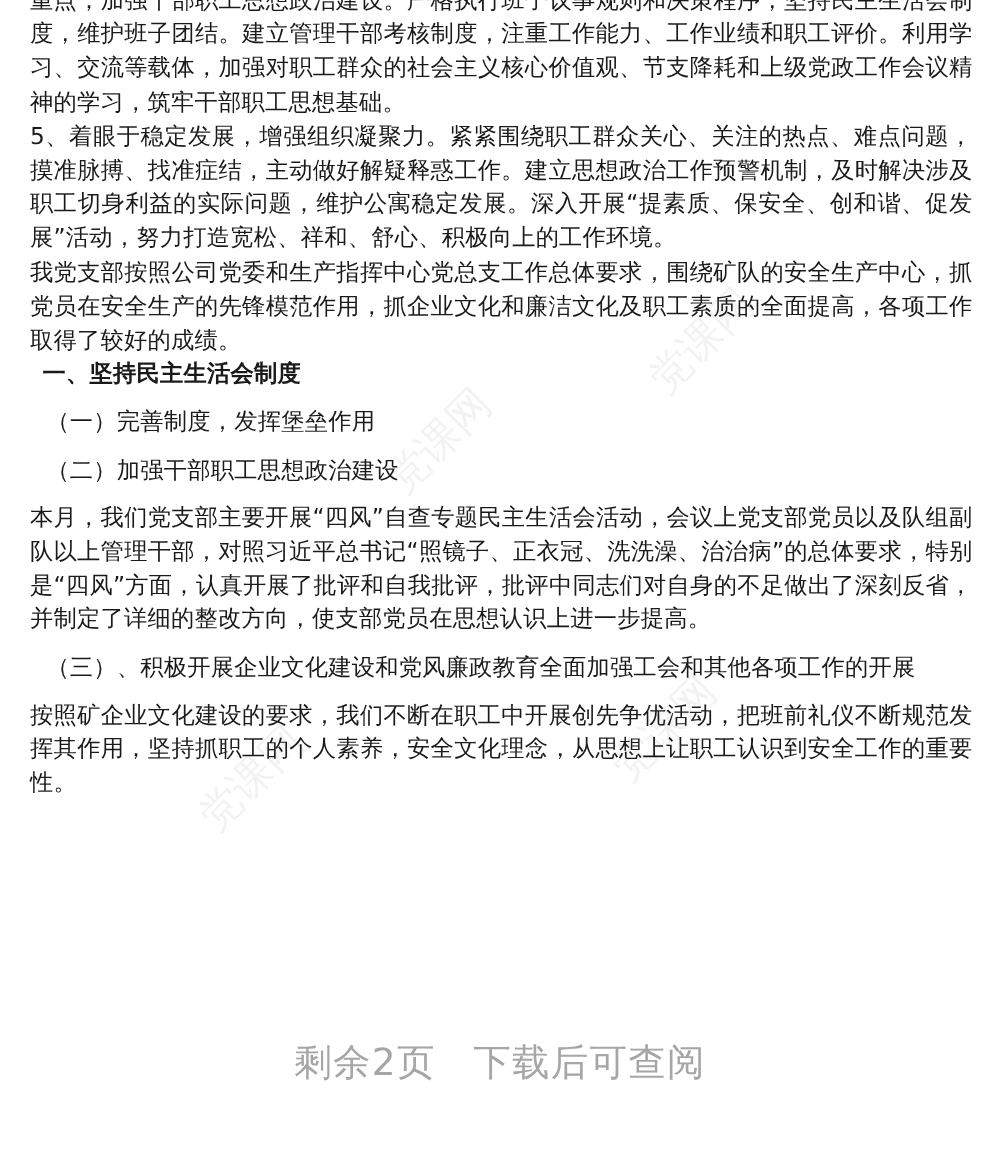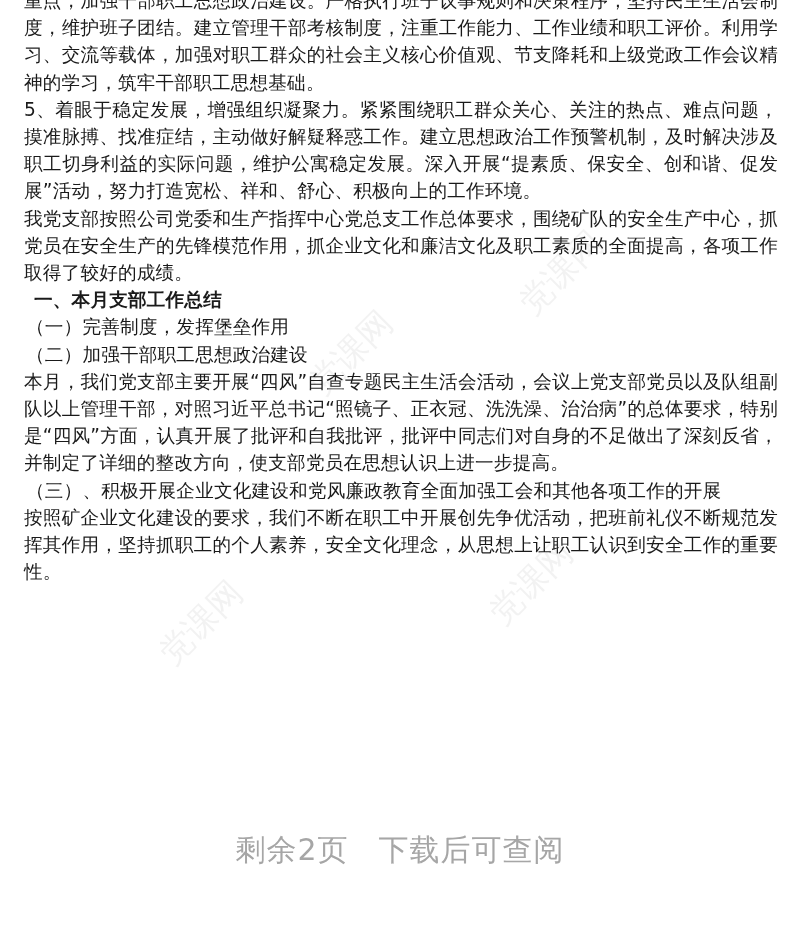--- a/index.html
+++ b/index.html
@@ -2,34 +2,34 @@
 <html><head>
 <meta charset="utf-8">
 <style>
   html, body { margin: 0; padding: 0; background: #ffffff; }
   body { width: 800px; height: 930px; overflow: hidden; position: relative;
          font-family: "DejaVu Sans", "Liberation Sans", sans-serif; color: #1a1a1a; }
   .page { position: absolute; left: 0; top: -13px; width: 800px; }
   .content { position: relative; padding: 0 22px 0 24px; font-size: 18.6px; line-height: 27.2px; letter-spacing: 0.2px; text-align: justify; }
   .para { margin: 0; }
   .heading { margin: 0; font-weight: bold; padding-left: 10px; }
-  .subheading { margin: 0; padding-left: 2px; }
+  .subheading { margin: 11px; padding-left: 2px; }
   .watermark { position: absolute; color: rgba(0,0,0,0.05); font-size: 34px; transform: rotate(-45deg); white-space: nowrap; pointer-events: none; }
   .footer { position: absolute; left: 0; top: 830px; width: 800px; text-align: center; font-size: 30px; color: #a6a6a6; letter-spacing: 1px; }
   .footer span + span { margin-left: 30px; }
 </style>
 </head>
 <body>
 
 <div class="page">
   <div class="content">
     <p class="para">重点，加强干部职工思想政治建设。严格执行班子议事规则和决策程序，坚持民主生活会制度，维护班子团结。建立管理干部考核制度，注重工作能力、工作业绩和职工评价。利用学习、交流等载体，加强对职工群众的社会主义核心价值观、节支降耗和上级党政工作会议精神的学习，筑牢干部职工思想基础。</p>
     <p class="para">5、着眼于稳定发展，增强组织凝聚力。紧紧围绕职工群众关心、关注的热点、难点问题，摸准脉搏、找准症结，主动做好解疑释惑工作。建立思想政治工作预警机制，及时解决涉及职工切身利益的实际问题，维护公寓稳定发展。深入开展“提素质、保安全、创和谐、促发展”活动，努力打造宽松、祥和、舒心、积极向上的工作环境。</p>
     <p class="para">我党支部按照公司党委和生产指挥中心党总支工作总体要求，围绕矿队的安全生产中心，抓党员在安全生产的先锋模范作用，抓企业文化和廉洁文化及职工素质的全面提高，各项工作取得了较好的成绩。</p>
-    <p class="heading">一、本月支部工作总结</p>
+    <p class="heading">一、坚持民主生活会制度</p>
     <p class="subheading">（一）完善制度，发挥堡垒作用</p>
     <p class="subheading">（二）加强干部职工思想政治建设</p>
     <p class="para">本月，我们党支部主要开展“四风”自查专题民主生活会活动，会议上党支部党员以及队组副队以上管理干部，对照习近平总书记“照镜子、正衣冠、洗洗澡、治治病”的总体要求，特别是“四风”方面，认真开展了批评和自我批评，批评中同志们对自身的不足做出了深刻反省，并制定了详细的整改方向，使支部党员在思想认识上进一步提高。</p>
     <p class="subheading">（三）、积极开展企业文化建设和党风廉政教育全面加强工会和其他各项工作的开展</p>
     <p class="para">按照矿企业文化建设的要求，我们不断在职工中开展创先争优活动，把班前礼仪不断规范发挥其作用，坚持抓职工的个人素养，安全文化理念，从思想上让职工认识到安全工作的重要性。</p>
   </div>
 </div>
 
 <div class="watermark" style="left:300px; top:330px;">党课网</div>
 <div class="watermark" style="left:510px; top:250px;">党课网</div>

